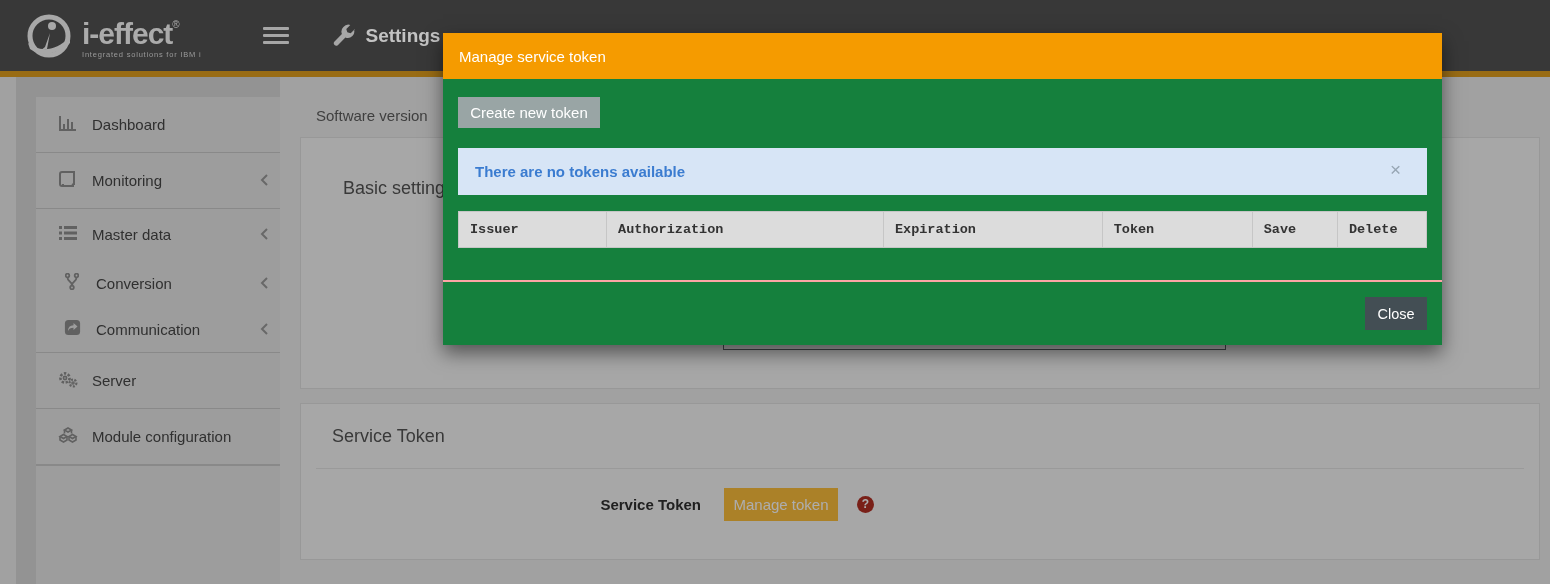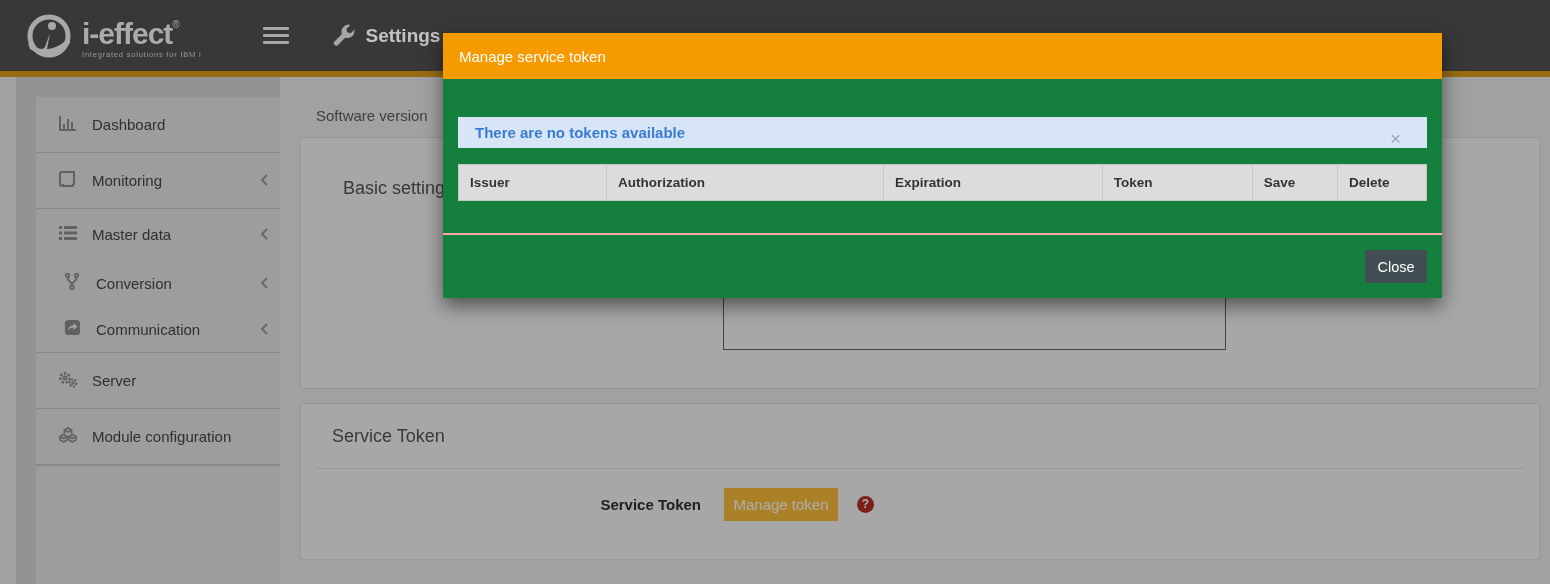--- a/index.html
+++ b/index.html
@@ -65,26 +65,26 @@
 
   
   .modal { position:absolute; left:443px; top:33px; width:999px; z-index:100;
            background:#15803d; box-shadow:0 8px 18px rgba(0,0,0,0.5); }
   .modal-header { height:46px; background:#F59B00; display:flex; align-items:center; }
   .modal-title { color:#FFFFFF; font-size:15px; margin-left:16px; }
   .modal-body { padding:18px 15px 0 15px; }
   .create-btn { display:inline-block; background:#99A5A5; border:none; color:#FFFFFF;
                 font-size:15px; padding:0; width:142px; height:31px;
                 font-family:"Liberation Sans", sans-serif; cursor:pointer; }
-  .alert { margin-top:20px; height:31px; background:#D7E5F6; position:relative;
+  .alert { margin-top:20px; height:47px; background:#D7E5F6; position:relative;
            display:flex; align-items:center; }
   .alert-text { margin-left:17px; color:#3B7CD0; font-weight:bold; font-size:15px; }
   .alert-close { position:absolute; right:26px; top:12px; color:#97A6B4; font-size:19px;
                  cursor:pointer; line-height:19px; }
-  table.token-table { margin-top:16px; width:100%; border-collapse:collapse; }
+  table.token-table { margin-top:16px; width:100%; border-collapse:collapse;font-family:Liberation Mono, monospace; }
   table.token-table th { background:#DCDCDC; border:1px solid #C6C6C6; height:36px;
                          text-align:left; padding-left:11px; font-size:13.5px; color:#333333; }
   th.col-issuer{width:15.3%} th.col-auth{width:28.6%} th.col-exp{width:22.6%}
   th.col-token{width:15.5%} th.col-save{width:8.8%} th.col-del{width:9.2%}
   .modal-gap { height:32px; }
   .modal-footer { border-top:2px solid #fca5a5; padding:15px; text-align:right; }
   .close-btn { background:#434E54; border:none; color:#FFFFFF; font-size:14.5px;
                width:62px; height:33px; font-family:"Liberation Sans", sans-serif; cursor:pointer; }
 </style>
 </head>
@@ -263,20 +263,21 @@
   </div>
 </div>
 
 <div class="backdrop"></div>
 
 <div class="modal">
   <div class="modal-header">
     <div class="modal-title">Manage service token</div>
   </div>
   <div class="modal-body">
+    <button class="create-btn">Create new token</button>
 
     <div class="alert">
       <span class="alert-text">There are no tokens available</span>
       <span class="alert-close">×</span>
     </div>
 
     <table class="token-table">
       <thead>
         <tr>
           <th class="col-issuer">Issuer</th>

